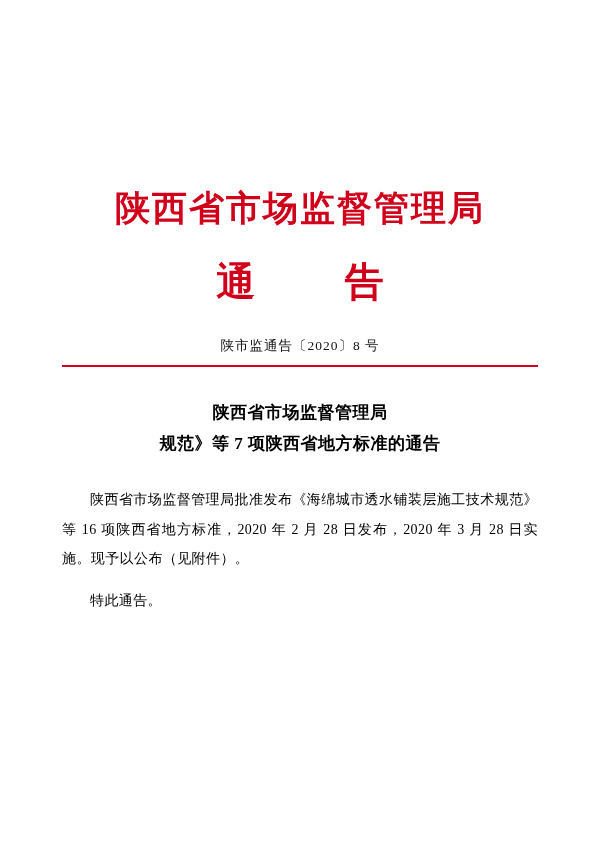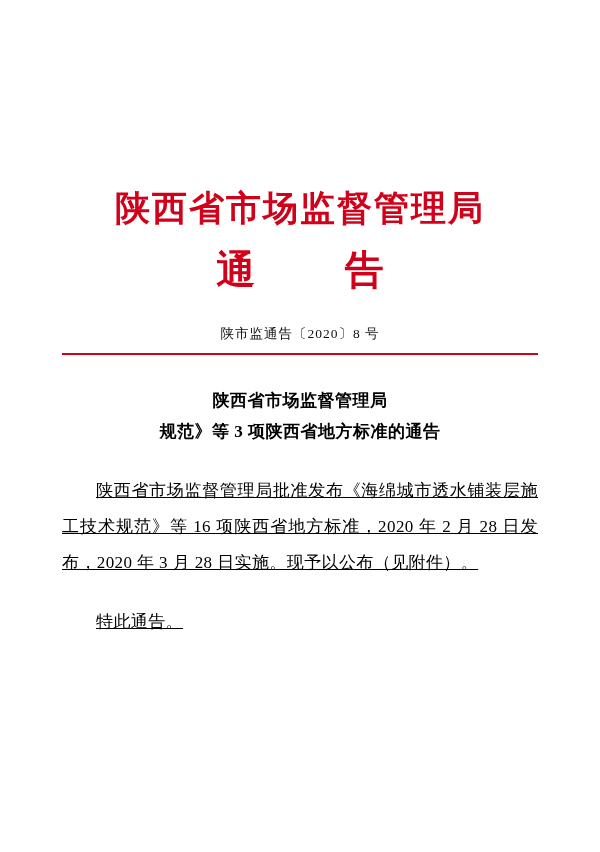--- a/index.html
+++ b/index.html
@@ -25,21 +25,21 @@
     margin-top: 186px;
     text-align: center;
     color: #d0021b;
     font-family: "DejaVu Serif", "Liberation Serif", serif;
     font-weight: bold;
     font-size: 35px;
     letter-spacing: 2px;
     line-height: 1.25;
   }
   .masthead-line2 {
-    margin-top: 16px;
+    margin-top: 28px;
     text-align: center;
     color: #d0021b;
     font-family: "DejaVu Serif", "Liberation Serif", serif;
     font-weight: bold;
     font-size: 39px;
     letter-spacing: 38px;
     text-indent: 38px;
     line-height: 1.2;
   }
   .doc-number {
@@ -65,46 +65,45 @@
     color: #000;
   }
   .title-line {
     display: block;
   }
   .title-line.l3 {
     letter-spacing: 0.5px;
   }
   .body-para {
     margin-top: 26px;
-    font-size: 17px;
+    font-size: 14px;
     line-height: 2.1;
     text-align: justify;
     text-indent: 2em;
     letter-spacing: 0.4px;
-    text-decoration: underline;
   }
   .body-para.second {
-    margin-top: 24px;
+    margin-top: 12px;
   }
 </style>
 </head>
 <body>
 
 <div class="page">
 
   <div class="masthead">陕西省市场监督管理局</div>
 
   <div class="masthead-line2">通 告</div>
 
   <div class="doc-number">陕市监通告〔2020〕8 号</div>
 
   <div class="red-rule"></div>
 
   <div class="title-block">
     <span class="title-line l1">陕西省市场监督管理局</span>
-    <span class="title-line l3">规范》等 3 项陕西省地方标准的通告</span>
+    <span class="title-line l3">规范》等 7 项陕西省地方标准的通告</span>
   </div>
 
   <div class="body-para first">陕西省市场监督管理局批准发布《海绵城市透水铺装层施工技术规范》等 16 项陕西省地方标准，2020 年 2 月 28 日发布，2020 年 3 月 28 日实施。现予以公布（见附件）。</div>
 
   <div class="body-para second">特此通告。</div>
 
 </div>
 
 </body></html>

